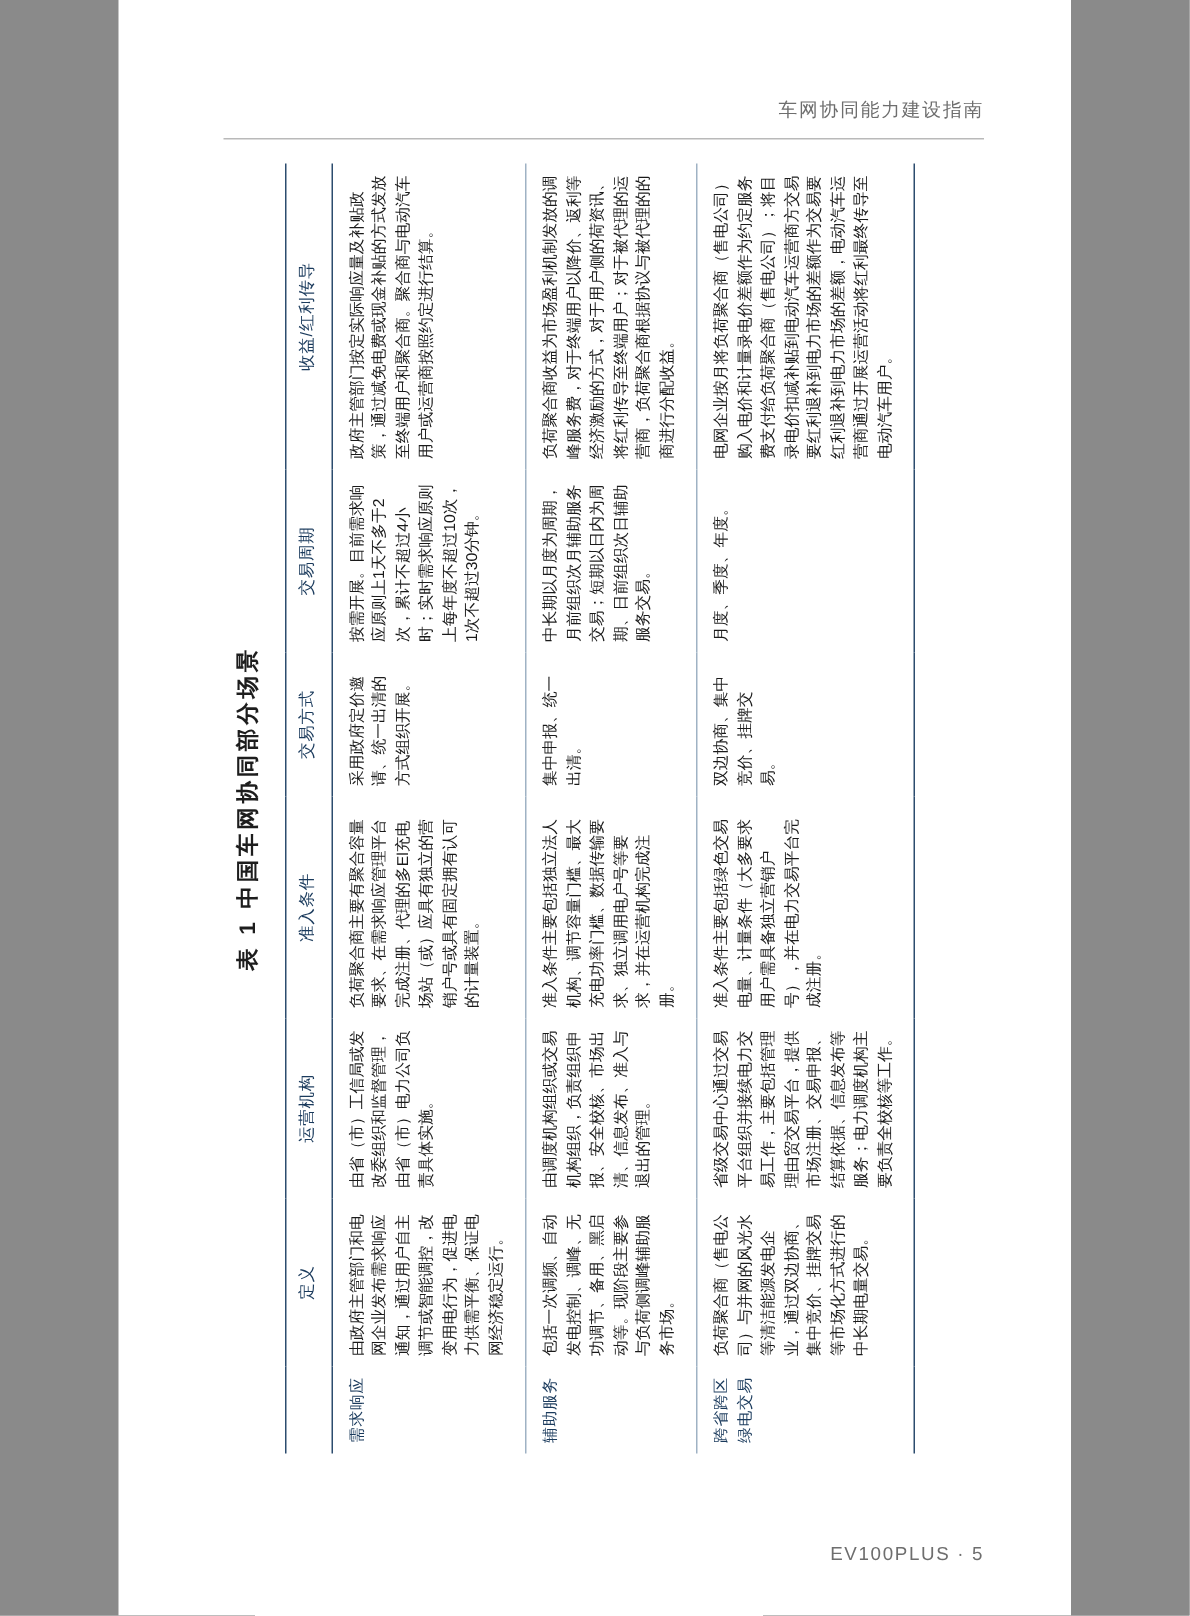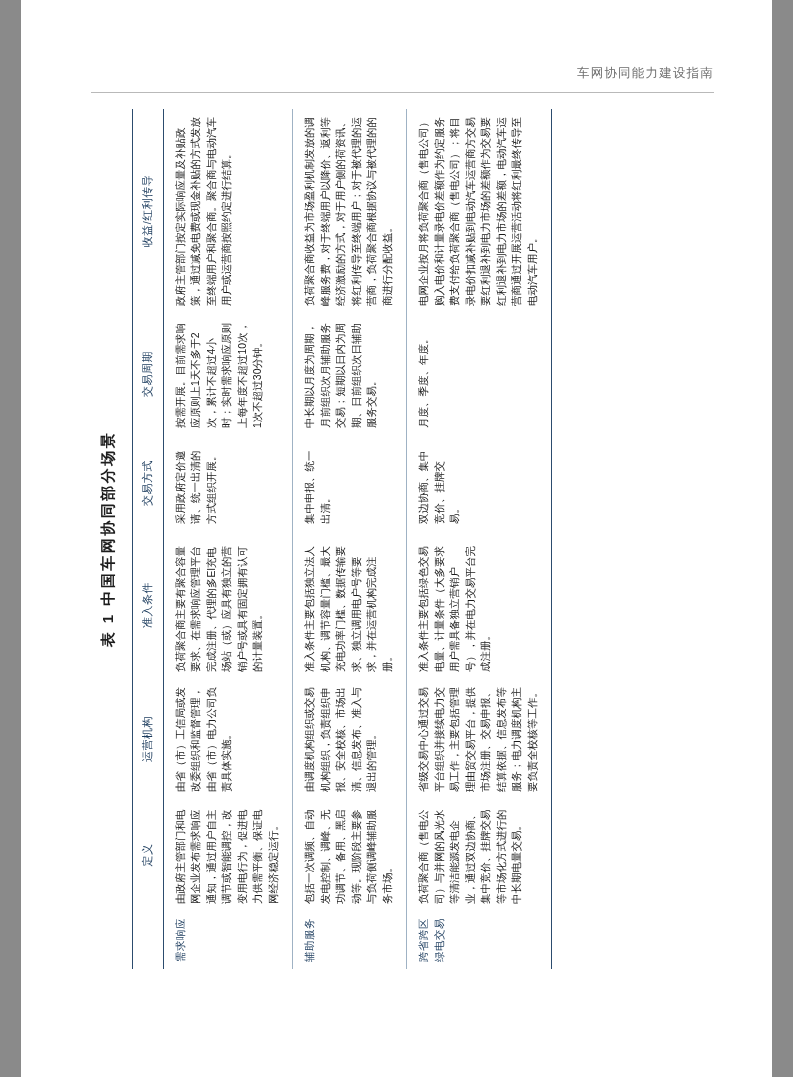--- a/index.html
+++ b/index.html
@@ -9,21 +9,21 @@
   }
   body {
     font-family: "Liberation Sans", "DejaVu Sans", sans-serif;
     display: flex;
     justify-content: center;
     align-items: flex-start;
   }
 
   #page {
     position: relative;
-    width: 751px;
+    width: 635px;
     height: 1077px;
     background: #ffffff;
     overflow: hidden;
     box-sizing: border-box;
   }
 
   
   #header-zone {
     position: absolute;
     top: 62px;
@@ -221,14 +221,17 @@
             <td>双边协商、集中竞价、挂牌交易。</td>
             <td>月度、季度、年度。</td>
             <td>电网企业按月将负荷聚合商（售电公司）购入电价和计量录电价差额作为约定服务费支付给负荷聚合商（售电公司）；将目录电价扣减补贴到电动汽车运营商方交易要红利退补到电力市场的差额作为交易要红利退补到电力市场的差额，电动汽车运营商通过开展运营活动将红利最终传导至电动汽车用户。</td>
           </tr>
 
         </tbody>
       </table>
     </div>
   </div>
 
+  <div id="footer-zone">
+    <div id="footer-text">EV100PLUS · 5</div>
+  </div>
 
 </div>
 
 </body></html>

